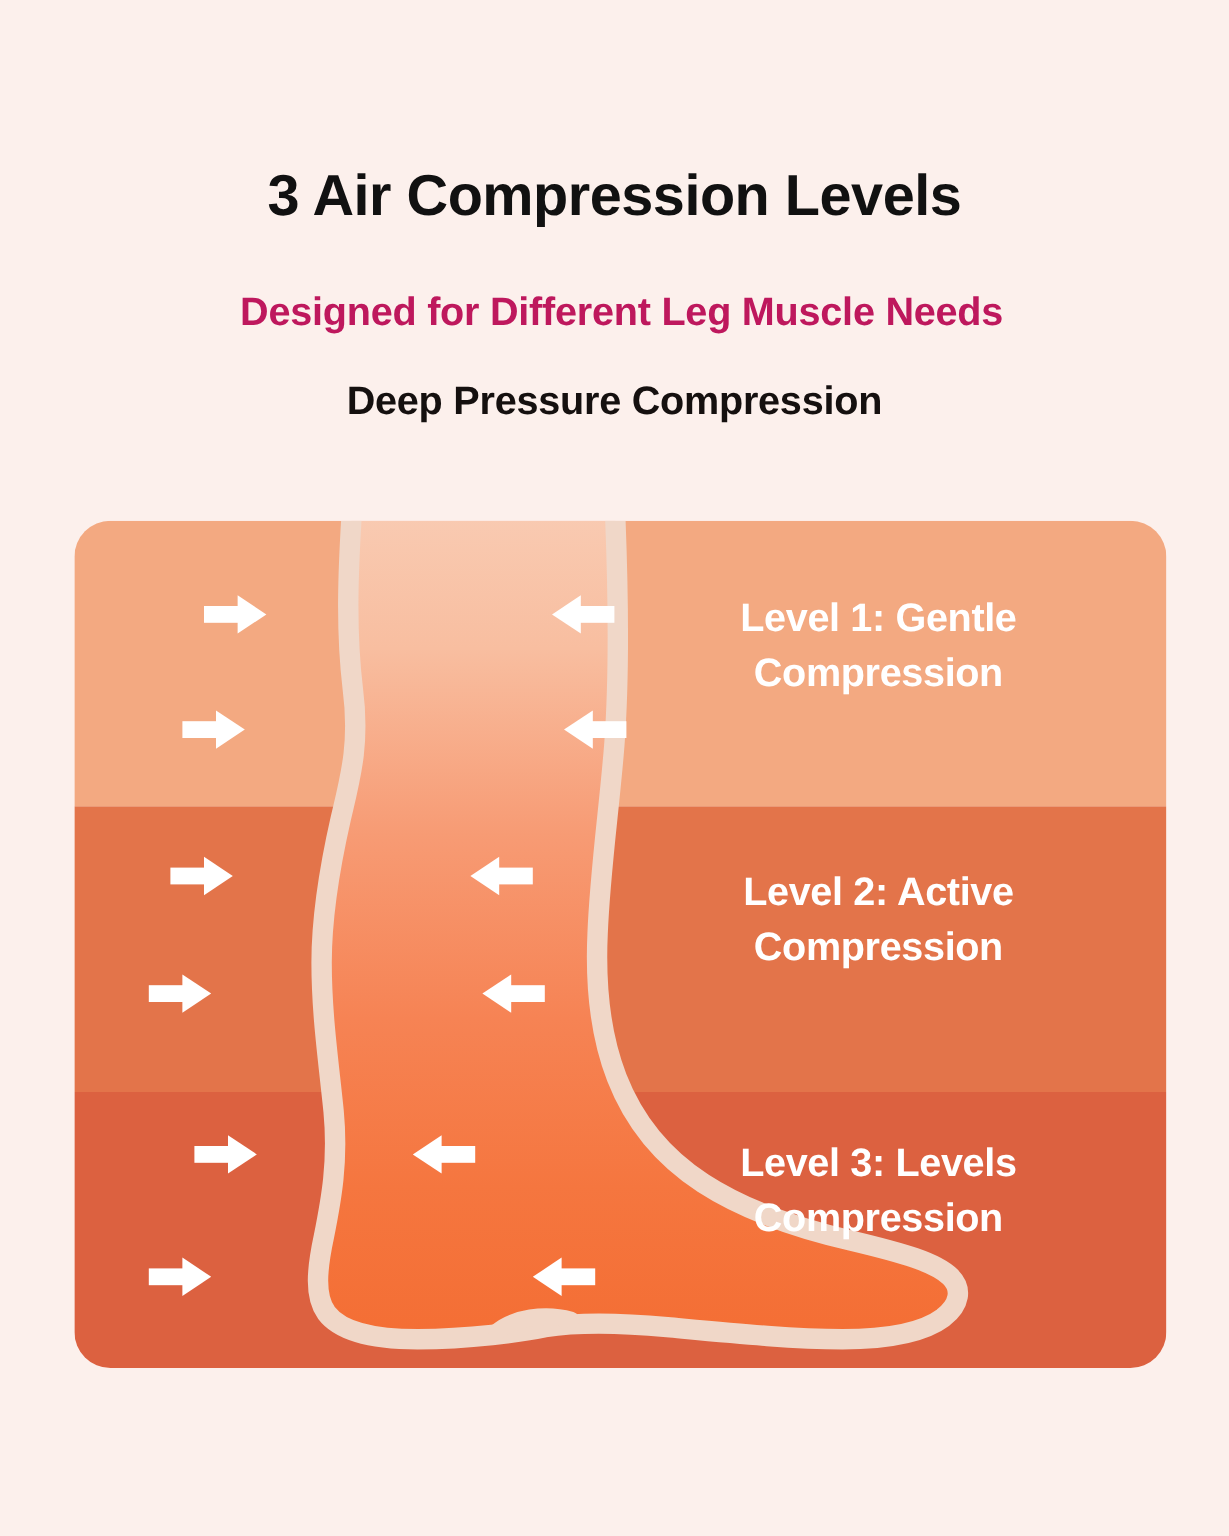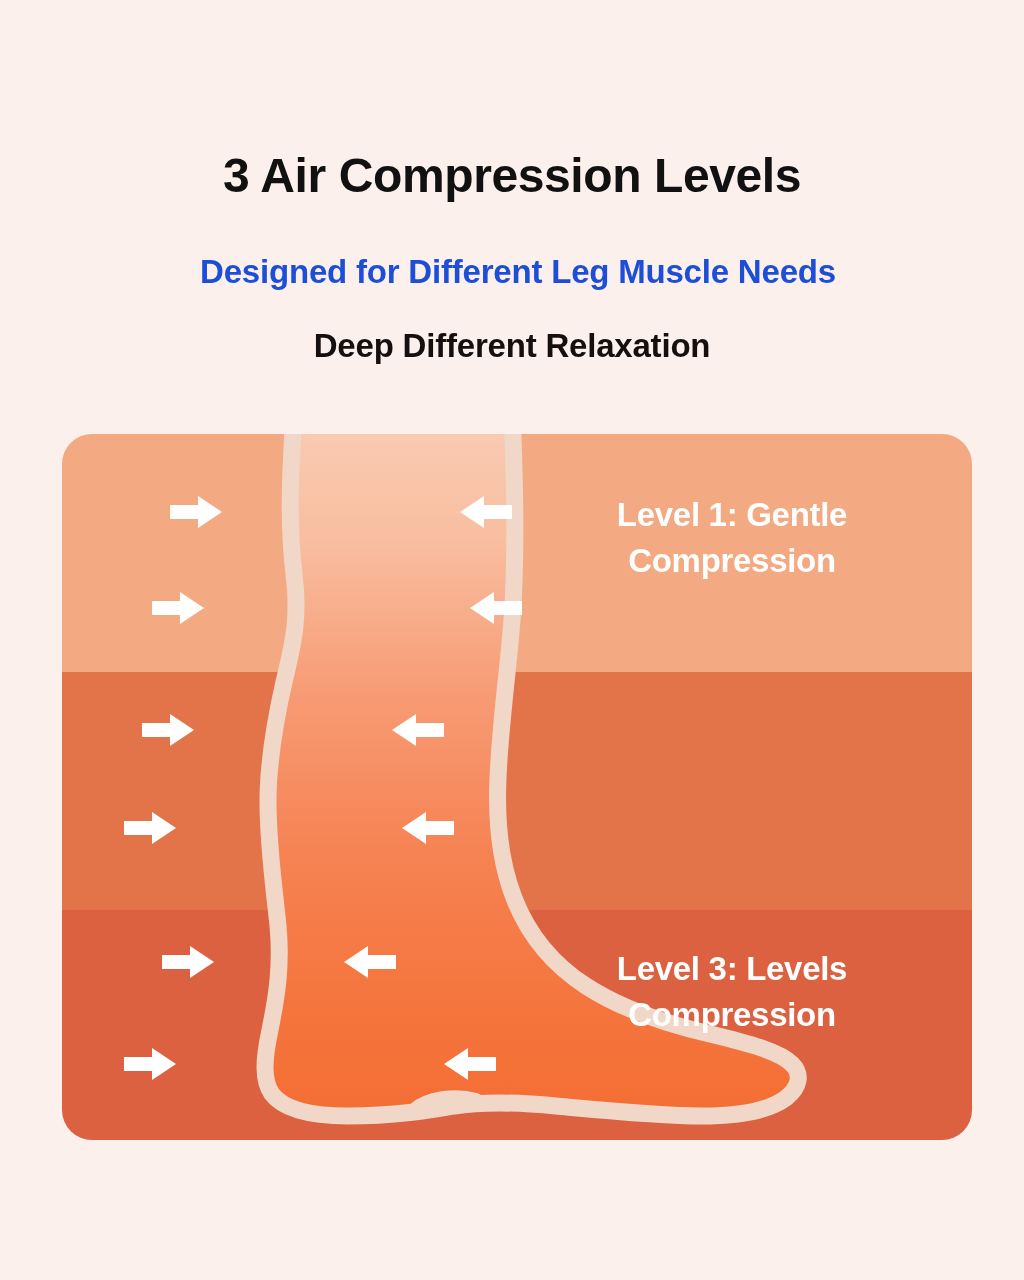--- a/index.html
+++ b/index.html
@@ -12,39 +12,39 @@
     height: 1280px;
     background: #FCF0EC;
     font-family: "Liberation Sans", "DejaVu Sans", sans-serif;
     overflow: hidden;
     position: relative;
   }
 
   
   .headings {
     position: absolute;
-    top: 12px;
+    top: 0;
     left: 0;
     width: 1024px;
     padding-top: 138px;
     box-sizing: border-box;
     text-align: center;
   }
   .title {
     font-size: 48px;
     font-weight: bold;
     color: #111111;
     letter-spacing: -0.4px;
     line-height: 1.08;
     margin: 0;
   }
   .subtitle {
     font-size: 33px;
     font-weight: bold;
-    color: #1d4ed8;
+    color: #be185d;
     line-height: 1.1;
     margin: 0;
     margin-top: 52px;
     letter-spacing: -0.2px;
     padding-left: 12px;
   }
   .subtitle2 {
     font-size: 33px;
     font-weight: bold;
     color: #15100F;
@@ -125,21 +125,21 @@
   .level-label.l1 { top: 58px; }
   .level-label.l2 { top: 286px; }
   .level-label.l3 { top: 512px; }
 </style>
 </head>
 <body>
 
 <div class="headings">
   <h1 class="title">3 Air Compression Levels</h1>
   <h2 class="subtitle">Designed for Different Leg Muscle Needs</h2>
-  <h2 class="subtitle2">Deep Different Relaxation</h2>
+  <h2 class="subtitle2">Deep Pressure Compression</h2>
 </div>
 
 <div class="card">
 
   <div class="band band-1"></div>
   <div class="band band-2"></div>
   <div class="band band-3"></div>
 
   <div class="leg-layer">
     <svg width="910" height="706" viewBox="0 0 910 706" xmlns="http://www.w3.org/2000/svg">
@@ -225,15 +225,16 @@
   <div class="arrow right" style="left:62px;   top:614px;">
       <span class="shaft"></span>
       <span class="head"></span>
     </div>
   <div class="arrow left" style="left:382px;  top:614px;">
       <span class="shaft"></span>
       <span class="head"></span>
     </div>
 
   <div class="level-label l1">Level 1: Gentle Compression</div>
+  <div class="level-label l2">Level 2: Active Compression</div>
   <div class="level-label l3">Level 3: Levels Compression</div>
 
 </div>
 
 </body></html>

